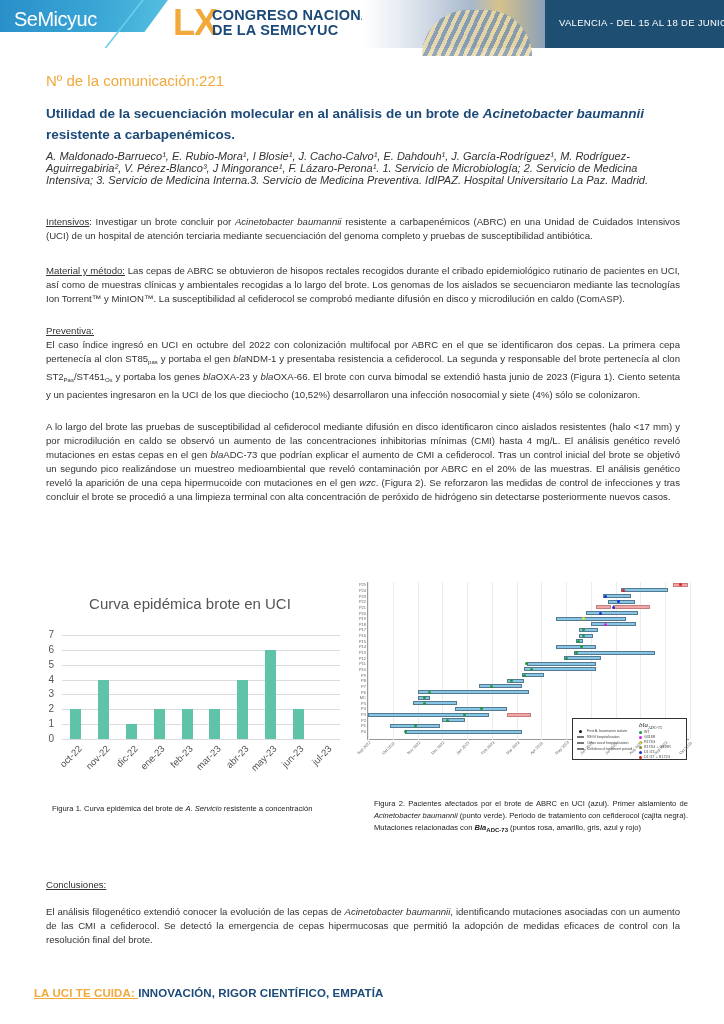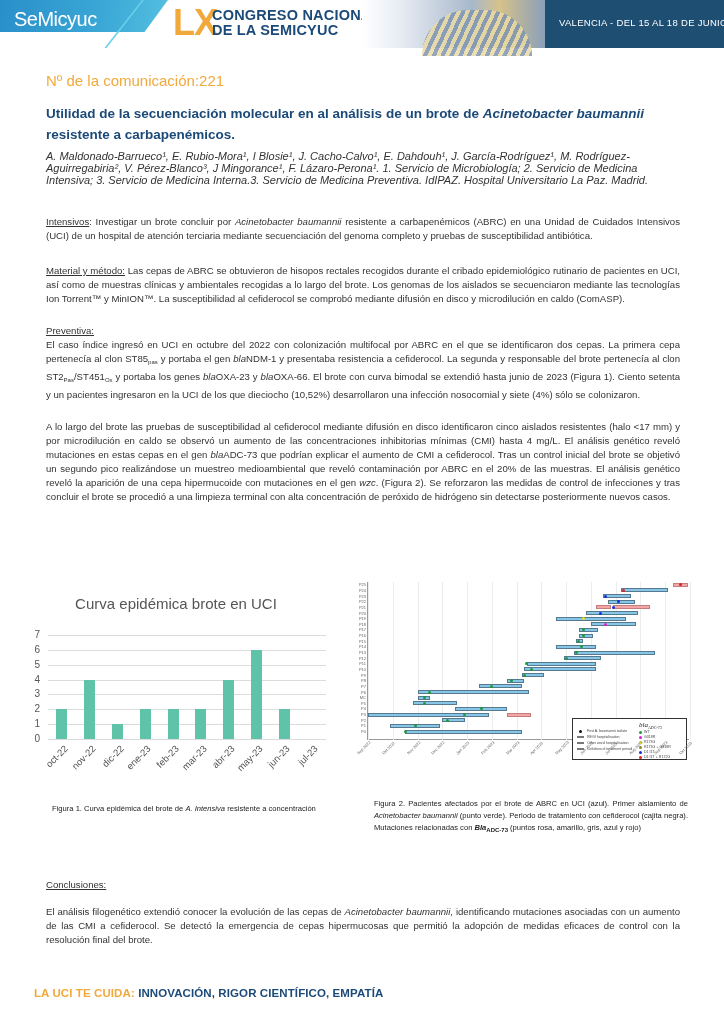--- a/index.html
+++ b/index.html
@@ -37,21 +37,21 @@
 
   #objetivos { top: 215px; }
   #metodo { top: 264px; }
   #res-label { top: 324px; }
   #res-p1 { top: 338px; }
   #res-p2 { top: 420px; }
   #concl-label { top: 878px; }
   #concl-p { top: 905px; }
 
   
-  .fig1 { position: absolute; left: 16px; top: 585px; width: 320px; height: 200px; }
+  .fig1 { position: absolute; left: 30px; top: 585px; width: 320px; height: 200px; }
   .fig1-title { position: absolute; left: 0; top: 10px; width: 320px; text-align: center; font-size: 15px; color: #555; }
   .fig1-plot { position: absolute; left: 32px; top: 50px; width: 278px; height: 104px; }
   .gridline { position: absolute; left: 0; width: 278px; height: 1px; background: #dcdcdc; }
   .ytick { position: absolute; left: -22px; width: 14px; text-align: right; font-size: 10px; color: #555; line-height: 10px; }
   .bar { position: absolute; bottom: 0; width: 11px; background: #5ec3a9; }
   .xtick { position: absolute; top: 108px; font-size: 9.5px; color: #555; transform: rotate(-45deg); transform-origin: right top; white-space: nowrap; text-align: right; width: 40px; }
 
   .cap1 { position: absolute; left: 52px; top: 803px; width: 290px; font-size: 7.6px; color: #222; line-height: 11px; }
   .cap2 { position: absolute; left: 374px; top: 798px; width: 314px; font-size: 7.6px; color: #222; line-height: 12px; text-align: justify; }
 
@@ -66,21 +66,21 @@
   .g-dot { position: absolute; width: 3px; height: 3px; border-radius: 50%; }
   .g-xtick { position: absolute; top: 166px; font-size: 4px; color: #666; transform: rotate(-45deg); transform-origin: left top; white-space: nowrap; }
   .g-legend { position: absolute; left: 204px; top: 136px; width: 115px; height: 42px; background: #fff; border: 1px solid #333; }
   .g-leg-item { position: absolute; left: 4px; font-size: 3.6px; color: #444; white-space: nowrap; }
   .g-leg-swatch { display: inline-block; width: 7px; height: 2.5px; margin-right: 3px; vertical-align: middle; border: 0.5px solid #777; }
   .g-leg-title { position: absolute; left: 66px; top: 2px; font-size: 7px; font-style: italic; font-family: "Liberation Serif", serif; color: #222; }
   .g-leg-mut { position: absolute; left: 66px; font-size: 3.6px; color: #444; white-space: nowrap; }
   .g-leg-mut span.d { display: inline-block; width: 3px; height: 3px; border-radius: 50%; margin-right: 2px; vertical-align: middle; }
 
   .footer { position: absolute; left: 34px; top: 987px; font-size: 11.5px; font-weight: bold; letter-spacing: 0.1px; white-space: nowrap; }
-  .footer .f1 { color: #f2a93b; }
+  .footer .f1 { color: #f2a93b; text-decoration: underline; }
   .footer .f2 { color: #1c4a78; }
 </style>
 </head>
 <body>
 
 <div class="banner">
   <div class="logo-block">
     <span class="logo-text">SeMicyuc</span>
     <span class="logo-sub">LOS PROFESIONALES DEL ENFERMO CRÍTICO</span>
   </div>
@@ -142,21 +142,21 @@
       <div class="bar" style="left: 175.2px; height: 59.4286px; background: rgb(94, 195, 169);"></div>
       <div class="xtick" style="left: 140.7px;">abr-23</div>
       <div class="bar" style="left: 203px; height: 89.1429px; background: rgb(94, 195, 169);"></div>
       <div class="xtick" style="left: 168.5px;">may-23</div>
       <div class="bar" style="left: 230.8px; height: 29.7143px; background: rgb(94, 195, 169);"></div>
       <div class="xtick" style="left: 196.3px;">jun-23</div>
       <div class="bar" style="left: 258.6px; height: 0px; background: rgb(94, 195, 169);"></div>
       <div class="xtick" style="left: 224.1px;">jul-23</div>
     </div>
 </div>
-<div class="cap1"><span>Figura 1. Curva epidémica del brote de  </span><em>A. Intensiva</em><span> resistente a concentración</span></div>
+<div class="cap1"><span>Figura 1. Curva epidémica del brote de  </span><em>A. Servicio</em><span> resistente a concentración</span></div>
 
 <div class="fig2">
   <div class="g-plot" id="g-plot">
       <div class="g-vline" style="left: 322px;"></div>
       <div class="g-vline" style="left: 297.231px;"></div>
       <div class="g-vline" style="left: 272.462px;"></div>
       <div class="g-vline" style="left: 247.692px;"></div>
       <div class="g-vline" style="left: 222.923px;"></div>
       <div class="g-vline" style="left: 198.154px;"></div>
       <div class="g-vline" style="left: 173.385px;"></div>

